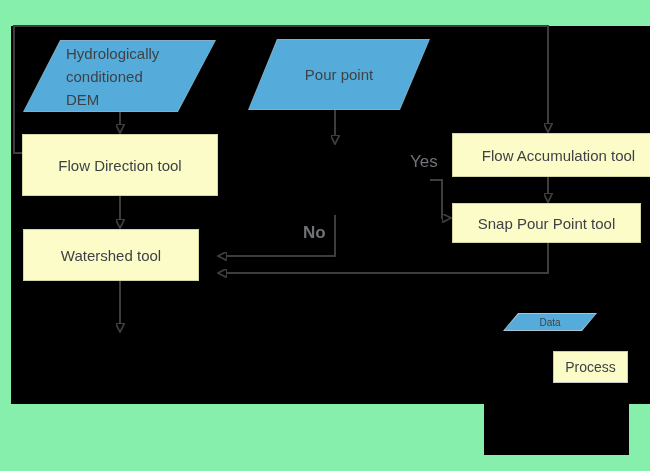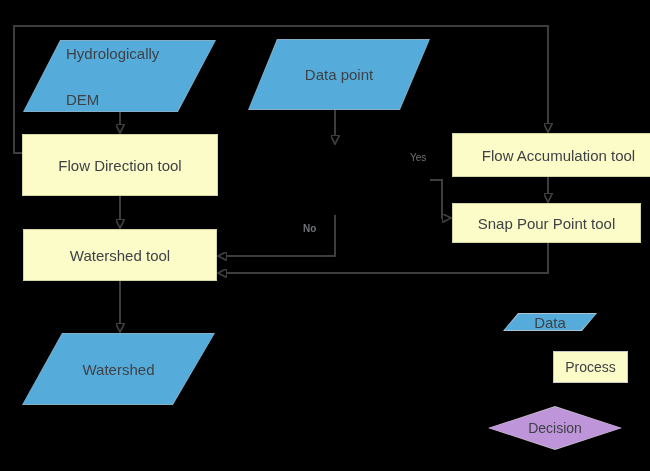--- a/index.html
+++ b/index.html
@@ -1,17 +1,17 @@
 <!DOCTYPE html>
 <html style="--c-canvas: #000000; --c-data_fill: #55acdb; --c-data_border: #84aec5; --c-process_fill: #fcfcc8; --c-process_border: #d6d6a0; --c-decision_fill: #be95d9; --c-decision_border: #c7b3d4; --c-legend_data_border: #aec3d0; --c-legend_process_border: #c9c9c9; --c-legend_decision_border: #c4bccb; --c-connector: #3d3d3d; --c-node_text: #3e4246; --c-edge_label_text: #6f7377;"><head>
 <meta charset="utf-8">
 <style>
   html,body{margin:0;padding:0;background:#fff;}
   #stage{
-    position:relative;width:650px;height:471px;background:#000000;overflow:hidden;
+    position:relative;width:650px;height:471px;background:#86efac;overflow:hidden;
     font-family:"Liberation Sans", sans-serif;
     -webkit-font-smoothing:antialiased;
   }
   .bg{position:absolute;background:var(--c-canvas,#000);}
   #bg-main{left:11px;top:26px;width:639px;height:378px;}
   #bg-legend-patch{left:484px;top:404px;width:145px;height:51px;}
 
   
   #connector-svg{position:absolute;left:0;top:0;width:650px;height:471px;z-index:2;}
   #connector-svg path{stroke:var(--c-connector,#3d3d3d);stroke-width:2;fill:none;}
@@ -33,32 +33,32 @@
   .diam{--cp:polygon(50% 0,100% 50%,50% 100%,0 50%);
         --bc:var(--c-decision_border,#c7b3d4);--fc:var(--c-decision_fill,#be95d9);}
 
   #node-dem{left:23px;top:40px;width:193px;height:72px;--cp:polygon(19.2% 0,100% 0,80.3% 100%,0 100%);}
   #node-dem .flayer{justify-content:flex-start;text-align:left;padding-left:42px;line-height:23px;box-sizing:border-box;}
   #node-flow-direction{left:22px;top:134px;width:196px;height:62px;}
   #node-pour-point{left:248px;top:39px;width:182px;height:71px;--cp:polygon(15.9% 0,100% 0,83.5% 100%,0 100%);}
   #node-decision{left:237px;top:145px;width:193px;height:70px;}
   #node-flow-accumulation{left:452px;top:133px;width:193px;height:44px;padding-left:20px;}
   #node-snap-pour-point{left:452px;top:203px;width:189px;height:40px;}
-  #node-watershed-tool{left:23px;top:229px;width:194px;height:52px;}
+  #node-watershed-tool{left:23px;top:229px;width:176px;height:52px;}
   #node-watershed{left:22px;top:333px;width:193px;height:72px;--cp:polygon(20.7% 0,100% 0,78.2% 100%,0 100%);}
 
   #legend-data{left:503px;top:313px;width:94px;height:18px;--cp:polygon(16% 0,100% 0,84% 100%,0 100%);
      --bc:var(--c-legend_data_border,#aec3d0);}
-  #legend-data .flayer{font-size:15px;}
+  #legend-data .flayer{font-size:10px;}
   #legend-process{left:509px;top:351px;width:75px;height:32px;margin-left:44px;--bc:var(--c-legend_process_border,#c9c9c9);}
   #legend-process .flayer{font-size:14px;}
   #legend-decision{left:488px;top:406px;width:134px;height:44px;--bc:var(--c-legend_decision_border,#c4bccb);}
   #legend-decision .flayer{font-size:14px;}
 
-  .edge-label{position:absolute;z-index:4;font-size:10px;color:var(--c-edge_label_text,#6f7377);}
+  .edge-label{position:absolute;z-index:4;font-size:17px;color:var(--c-edge_label_text,#6f7377);}
   #label-yes{left:410px;top:152px;}
   #label-no{left:303px;top:223px;font-weight:bold;}
 </style>
 </head>
 <body>
 
 <div id="stage">
 
   <div class="bg" id="bg-main"></div>
   <div class="bg" id="bg-legend-patch"></div>
@@ -78,68 +78,60 @@
     <path d="M335 215 L335 256 L226 256" marker-end="url(#arrow)"></path>
     <path d="M548 243 L548 273 L226 273" marker-end="url(#arrow)"></path>
     <path d="M120 281 L120 324" marker-end="url(#arrow)"></path>
   </svg>
 
   <div class="node para" id="node-dem">
     <div class="blayer"></div>
     <div class="flayer">
       <span>
         <span>Hydrologically</span><br>
-        <br>
+        <span>conditioned</span><br>
         <span>DEM</span>
       </span>
     </div>
   </div>
 
   <div class="node rect" id="node-flow-direction">
     <div class="blayer"></div>
     <div class="flayer">Flow Direction tool</div>
   </div>
 
   <div class="node para" id="node-pour-point">
     <div class="blayer"></div>
-    <div class="flayer">Data point</div>
+    <div class="flayer">Pour point</div>
   </div>
 
 
   <div class="node rect" id="node-flow-accumulation">
     <div class="blayer"></div>
     <div class="flayer">Flow Accumulation tool</div>
   </div>
 
   <div class="node rect" id="node-snap-pour-point">
     <div class="blayer"></div>
     <div class="flayer">Snap Pour Point tool</div>
   </div>
 
   <div class="node rect" id="node-watershed-tool">
     <div class="blayer"></div>
     <div class="flayer">Watershed tool</div>
   </div>
 
-  <div class="node para" id="node-watershed">
-    <div class="blayer"></div>
-    <div class="flayer">Watershed</div>
-  </div>
 
   <div class="edge-label" id="label-yes">Yes</div>
   <div class="edge-label" id="label-no">No</div>
 
   <div class="node para" id="legend-data">
     <div class="blayer"></div>
     <div class="flayer">Data</div>
   </div>
 
   <div class="node rect" id="legend-process">
     <div class="blayer"></div>
     <div class="flayer">Process</div>
   </div>
 
-  <div class="node diam" id="legend-decision">
-    <div class="blayer"></div>
-    <div class="flayer">Decision</div>
-  </div>
 
 </div>
 
 </body></html>

